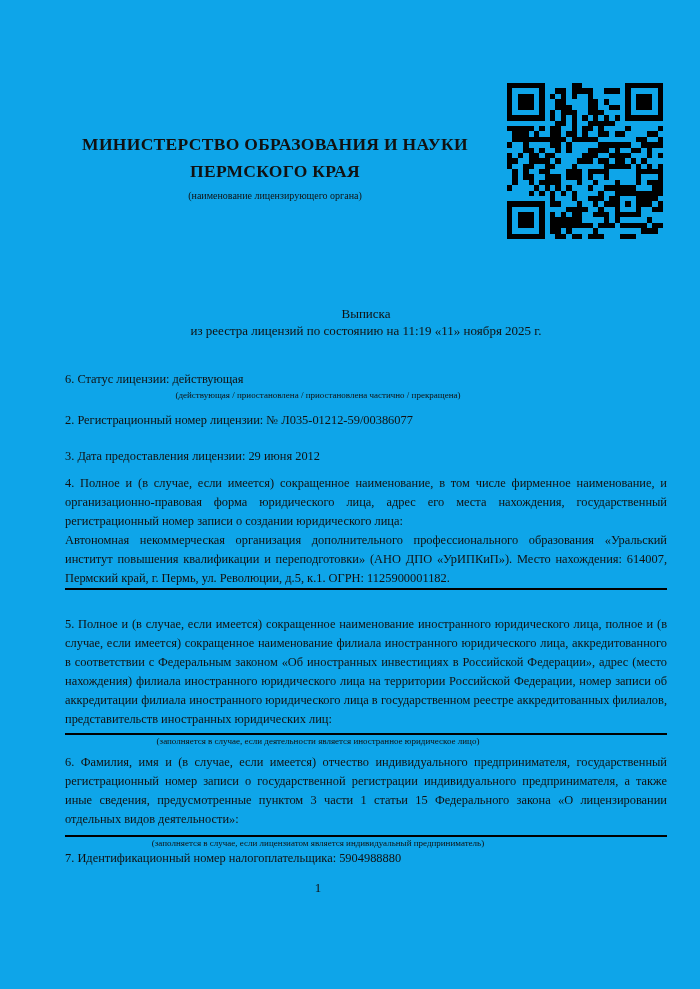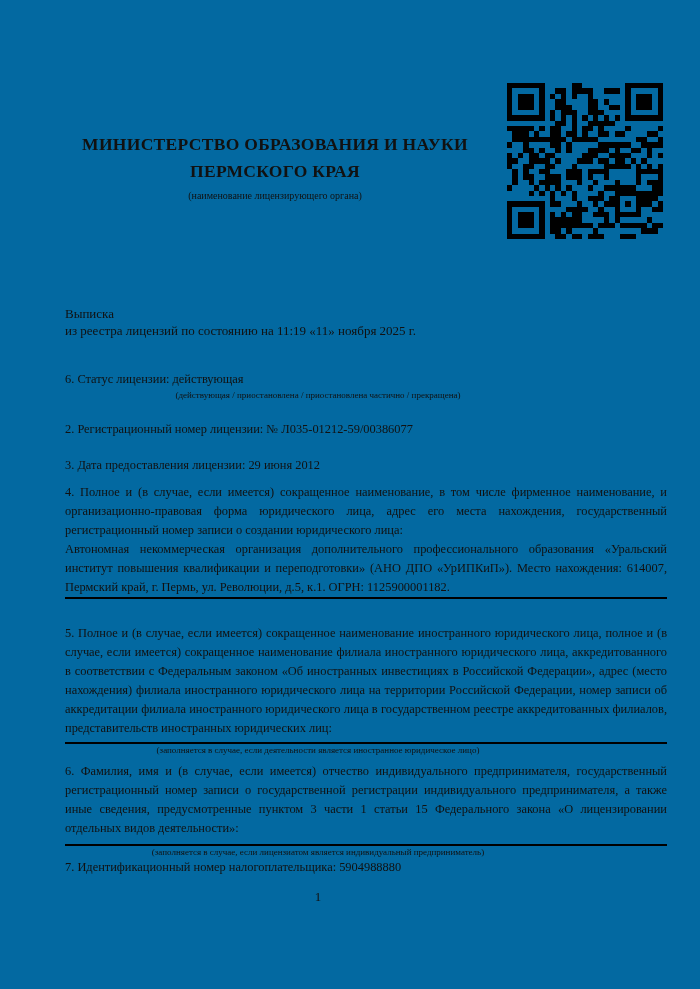--- a/index.html
+++ b/index.html
@@ -1,27 +1,27 @@
 <!DOCTYPE html>
 <html lang="ru"><head>
 <meta charset="utf-8">
 <style>
   html,body{margin:0;padding:0;background:#ffffff;}
   .page{
-    position:relative;width:700px;height:989px;background:#0369a1;
+    position:relative;width:700px;height:989px;background:#0ea5e9;
     font-family:"Liberation Serif",serif;color:#111111;overflow:hidden;
   }
   
   .ministry{position:absolute;left:65px;top:131px;width:420px;text-align:center;}
   .ministry .mline{font-weight:bold;font-size:17.5px;line-height:27px;letter-spacing:.3px;}
   .ministry .mcap{font-size:10px;line-height:12px;margin-top:5px;}
   .qr{position:absolute;left:507px;top:83px;width:156px;height:156px;}
   
   .content{position:absolute;left:65px;top:305px;width:602px;}
-  .doc-title{text-align:left;font-size:13px;line-height:17px;}
+  .doc-title{text-align:center;font-size:13px;line-height:17px;}
   .para{font-size:12.4px;line-height:19px;}
   .just{text-align:justify;}
   .smallcap{font-size:9px;line-height:12px;text-align:center;padding-right:96px;}
   .rule{border-top:2px solid #000000;height:0;}
   .pgnum{font-size:13px;line-height:13px;text-align:center;padding-right:96px;margin-top:13px;}
 </style>
 </head>
 <body>
 
 <div class="page">
@@ -465,21 +465,21 @@
   <div class="content">
 
     <div class="doc-title">
       <div>Выписка</div>
       <div>из реестра лицензий по состоянию на 11:19 «11» ноября 2025 г.</div>
     </div>
 
     <div class="para" style="margin-top:31px">6. Статус лицензии: действующая</div>
     <div class="smallcap">(действующая / приостановлена / приостановлена частично / прекращена)</div>
 
-    <div class="para" style="margin-top:19px">2. Регистрационный номер лицензии: № Л035-01212-59/00386077</div>
+    <div class="para" style="margin-top:10px">2. Регистрационный номер лицензии: № Л035-01212-59/00386077</div>
 
     <div class="para" style="margin-top:17px">3. Дата предоставления лицензии: 29 июня 2012</div>
 
     <div style="margin-top:8px">
       <div class="para just">4. Полное и (в случае, если имеется) сокращенное наименование, в том числе фирменное наименование, и организационно-правовая форма юридического лица, адрес его места нахождения, государственный регистрационный номер записи о создании юридического лица:</div>
       <div class="para just">Автономная некоммерческая организация дополнительного профессионального образования «Уральский институт повышения квалификации и переподготовки» (АНО ДПО «УрИПКиП»). Место нахождения: 614007, Пермский край, г. Пермь, ул. Революции, д.5, к.1. ОГРН: 1125900001182.</div>
       <div class="rule"></div>
     </div>
 
     <div style="margin-top:25px">

